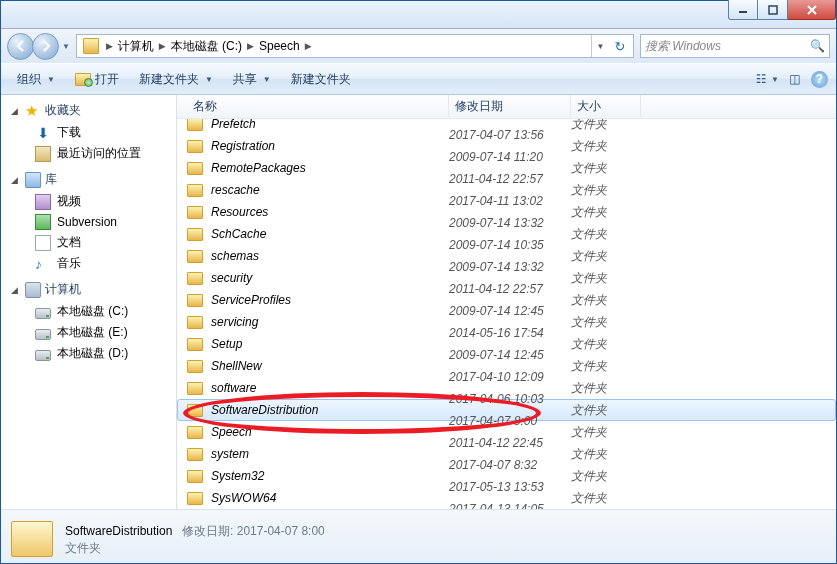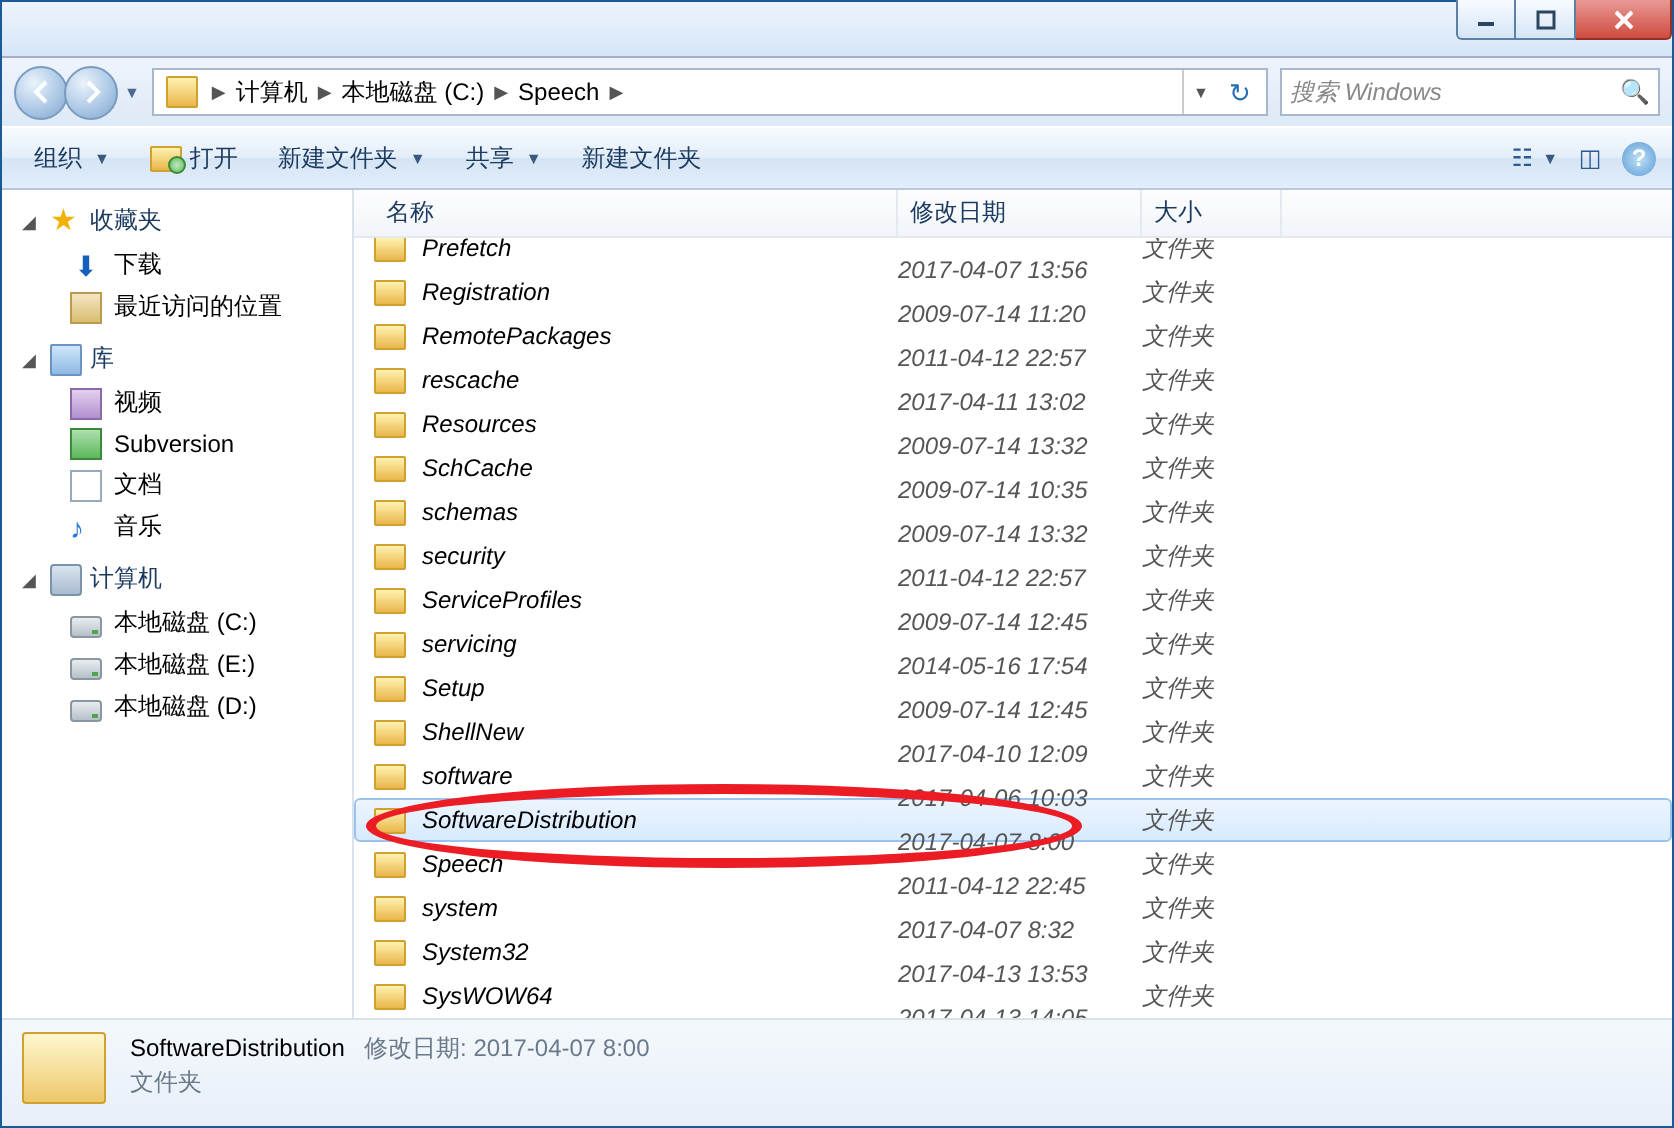--- a/index.html
+++ b/index.html
@@ -73,21 +73,21 @@
 .row.sel { background:linear-gradient(#ecf5ff,#d7eaff); border:1px solid #9ac3ee; border-radius:3px; padding-left:9px;}
 .row.sel .n,.row.sel .d,.row.sel .t{}
 
 
 .rows::-webkit-scrollbar{width:17px;}
 .rows::-webkit-scrollbar-track{background:#f0f0f0; border-left:1px solid #ddd;}
 .rows::-webkit-scrollbar-thumb{background:linear-gradient(90deg,#e3ecf6,#c3d5ea); border:1px solid #9fb6d0; border-radius:2px;}
 .rows::-webkit-scrollbar-button{height:17px; background:#e8eef5; border:1px solid #c0ccd9;}
 
 
-.details { height:54px; border-top:1px solid #d9e2ec; background:linear-gradient(#f4f8fc,#e7eff8); display:flex; align-items:flex-start; padding:6px 10px; gap:12px;}
+.details { height:54px; border-top:1px solid #d9e2ec; background:linear-gradient(#f4f8fc,#e7eff8); display:flex; align-items:flex-end; padding:6px 10px; gap:12px;}
 .details .big { width:42px; height:36px; background:linear-gradient(#fff7cf,#eec76a); border:1px solid #d0a030; border-radius:2px;}
 .details .txt .l1{font-size:13px;}
 .details .txt .l1 .meta{color:#6a7a8a; font-size:12px; margin-left:6px;}
 .details .txt .l2{color:#6a7a8a;}
 
 
 .oval { position:absolute; border:5px solid #ec1c24; border-radius:50%; pointer-events:none;}
 
 
 .openicn{width:16px;height:13px;background:linear-gradient(#fff2b0,#e8b64a);border:1px solid #d0a030;border-radius:1px;position:relative;}
@@ -365,21 +365,21 @@
             <div class="row">
               <span class="icn"></span>
               <span class="n">system</span>
               <span class="d">2017-04-07 8:32</span>
               <span class="t">文件夹</span>
               <span class="s"></span>
             </div>
             <div class="row">
               <span class="icn"></span>
               <span class="n">System32</span>
-              <span class="d">2017-04-13 13:53</span>
+              <span class="d">2017-05-13 13:53</span>
               <span class="t">文件夹</span>
               <span class="s"></span>
             </div>
             <div class="row">
               <span class="icn"></span>
               <span class="n">SysWOW64</span>
               <span class="d">2017-04-13 14:05</span>
               <span class="t">文件夹</span>
               <span class="s"></span>
             </div>

